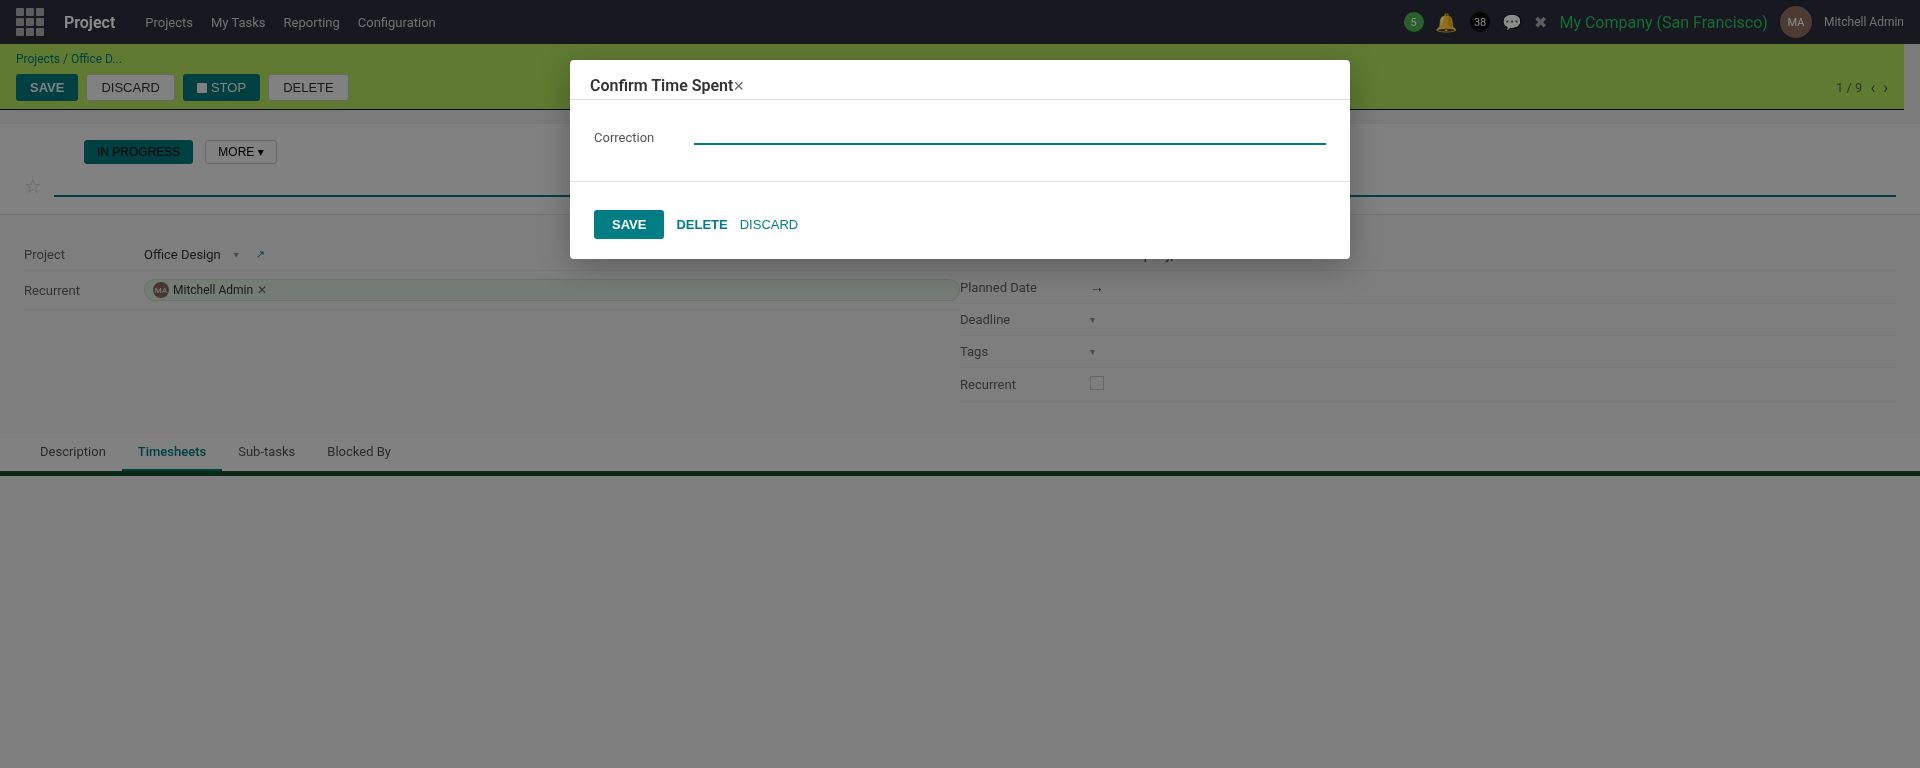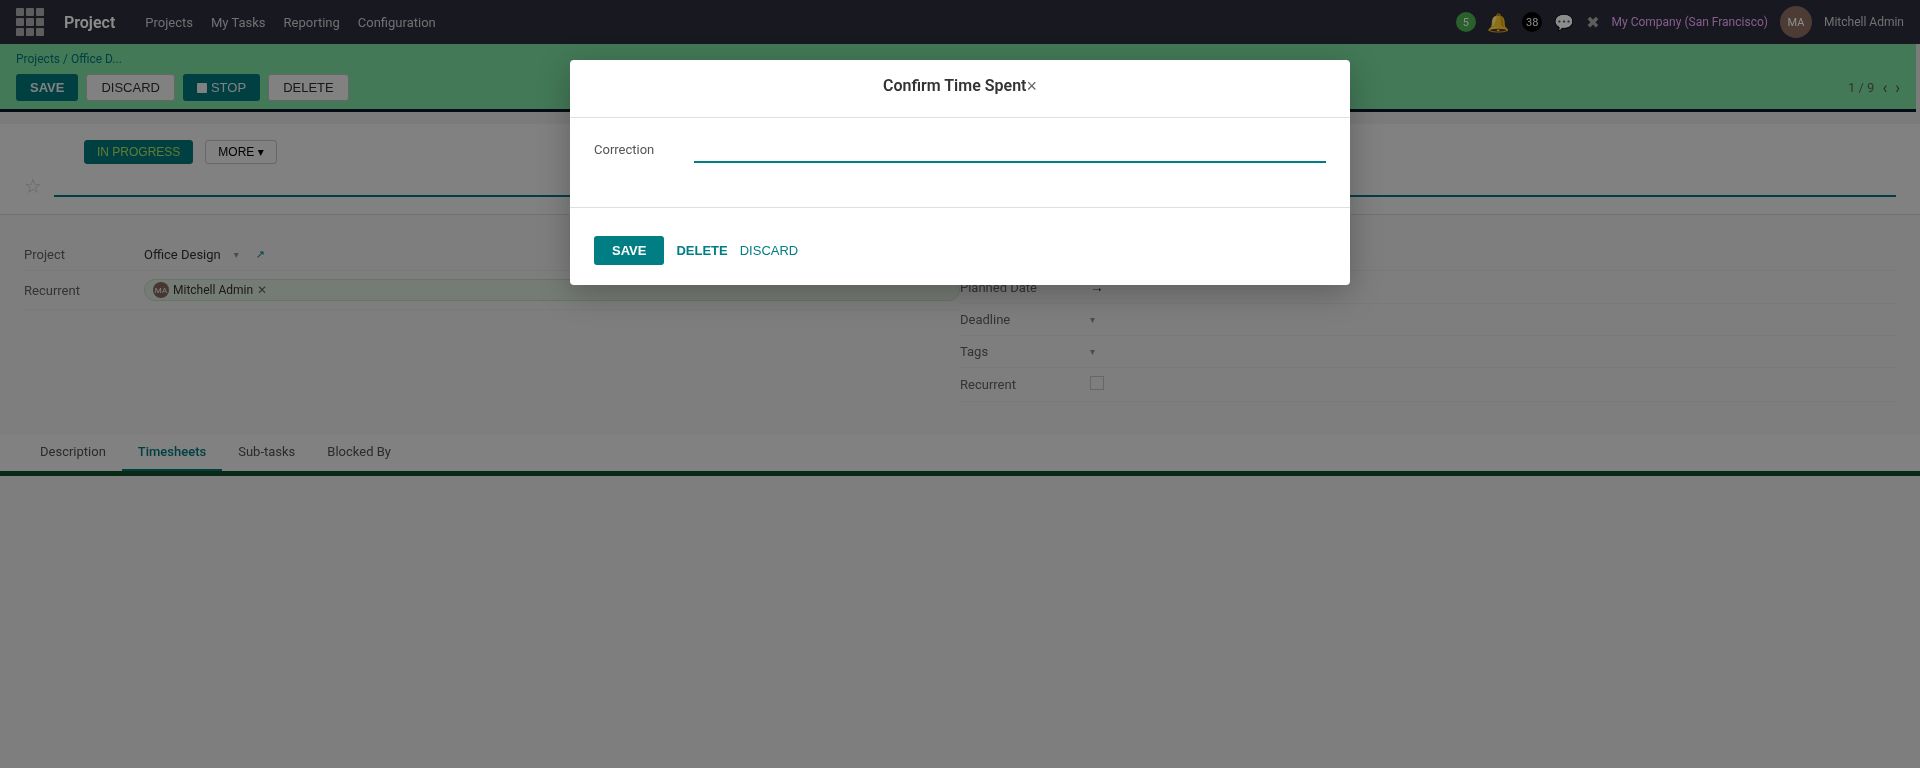--- a/index.html
+++ b/index.html
@@ -21,38 +21,38 @@
       width: 28px; height: 28px;
       display: grid; grid-template-columns: repeat(3,8px); grid-template-rows: repeat(3,8px); gap: 2px;
     }
     .nav-grid-icon span { background: #aaa; border-radius: 1px; display: block; }
     .nav-title { color: #fff; font-size: 16px; font-weight: 600; }
     .nav-links { display: flex; gap: 18px; margin-left: 10px; }
     .nav-link { color: #ccc; font-size: 13px; cursor: pointer; }
     .nav-right { margin-left: auto; display: flex; align-items: center; gap: 12px; }
     .nav-badge { background: #000000; color: #fff; border-radius: 50%; width: 20px; height: 20px; font-size: 11px; display: flex; align-items: center; justify-content: center; }
     .nav-badge.green { background: #4caf50; }
-    .nav-company { color: #f0abfc; font-size: 12px; }
+    .nav-company { color: #22c55e; font-size: 16px; }
     .nav-avatar { width: 32px; height: 32px; border-radius: 50%; background: #8d6e63; display: flex; align-items: center; justify-content: center; color: #fff; font-size: 11px; }
     .nav-user { color: #ccc; font-size: 12px; }
 
     
     .main-bg {
       background: #f5f5f5;
       position: fixed;
       top: 44px; left: 0; right: 0; bottom: 0;
       filter: brightness(0.92);
     }
 
     
     .toolbar-area {
       position: absolute;
-      top: 0; left: 0; right: 4px;
-      background: #86efac;
-      border-bottom: 3px solid #0f172a;
+      top: 0; left: 0; right: 16px;
+      background: #bef264;
+      border-bottom: 1px solid #0f172a;
     }
     .breadcrumb-row {
       padding: 8px 16px 4px;
       font-size: 12px;
       color: #666;
     }
     .breadcrumb-row span { color: #017e84; cursor: pointer; }
     .buttons-row {
       padding: 4px 16px 8px;
       display: flex;
@@ -123,21 +123,21 @@
       padding-left: 60px;
     }
     .status-btn {
       padding: 4px 12px;
       border: 1px solid #ccc;
       background: #fff;
       font-size: 12px;
       border-radius: 3px;
       cursor: pointer;
     }
-    .status-btn.active { background: #017e84; color: #bef264; border-color: #017e84; }
+    .status-btn.active { background: #017e84; color: #000000; border-color: #017e84; }
     .more-btn {
       padding: 4px 12px;
       border: 1px solid #ccc;
       background: #fff;
       font-size: 12px;
       border-radius: 3px;
       cursor: pointer;
     }
 
     .task-title-row { display: flex; align-items: flex-start; gap: 12px; }
@@ -235,25 +235,25 @@
     }
     .modal {
       background: #fff;
       border-radius: 4px;
       width: 780px;
       max-width: 96vw;
       box-shadow: 0 8px 32px rgba(0,0,0,0.25);
       overflow: hidden;
     }
     .modal-header {
-      padding: 16px 20px 22px;
+      padding: 16px 20px 4px;
       border-bottom: 1px solid #e0e0e0;
       display: flex;
       align-items: center;
-      justify-content: center;
+      justify-content: flex-start;
     }
     .modal-title {
       font-size: 16px;
       font-weight: 600;
       color: #333;
     }
     .modal-close {
       background: none;
       border: none;
       font-size: 18px;
@@ -281,22 +281,22 @@
       outline: none;
       font-size: 13px;
       padding: 4px 0;
       background: transparent;
     }
     .modal-field-input.active-border {
       border-bottom-color: #017e84;
     }
     .modal-correction-field {
       display: flex;
-      align-items: flex-start;
-      margin-bottom: 16px;
+      align-items: flex-end;
+      margin-bottom: 8px;
     }
     .correction-label {
       width: 100px;
       font-size: 13px;
       color: #555;
       padding-top: 4px;
     }
     .correction-input-wrap {
       flex: 1;
     }

